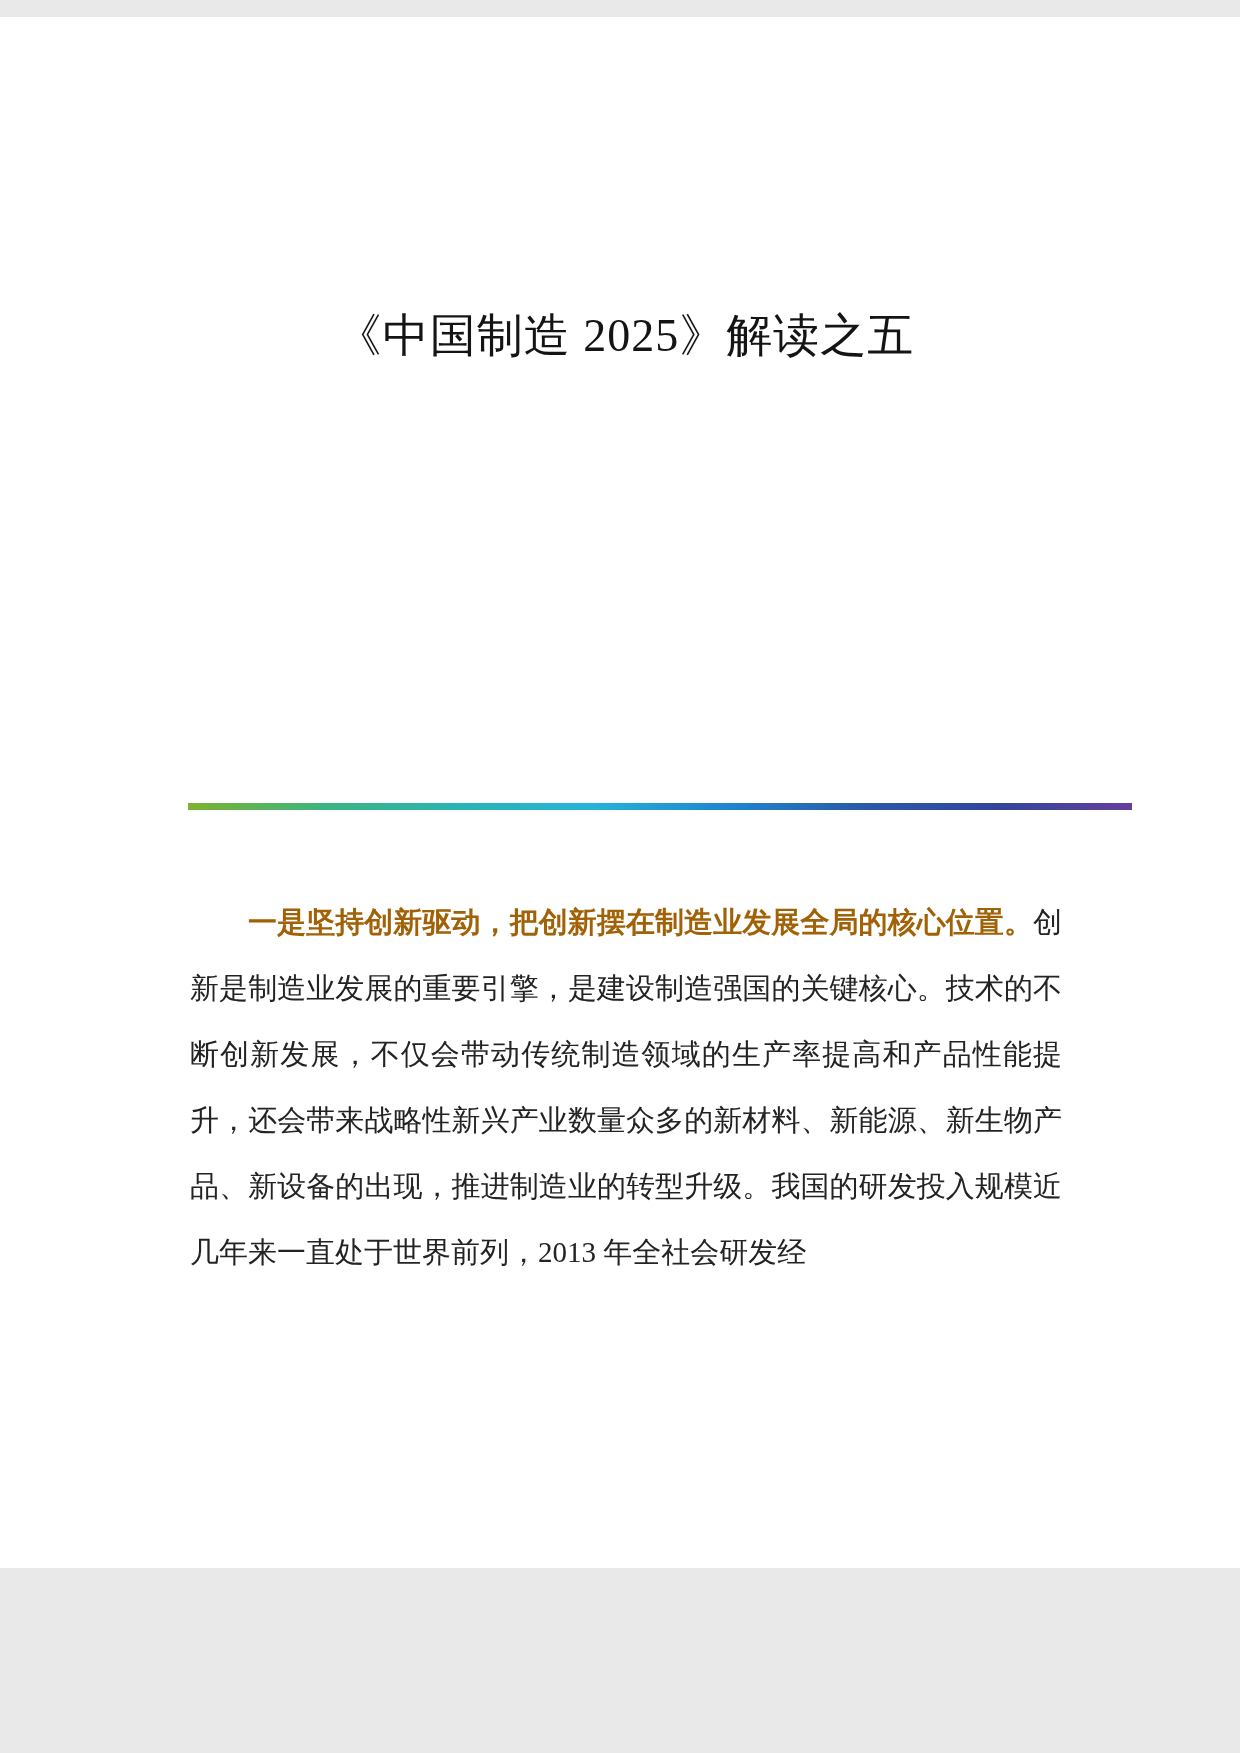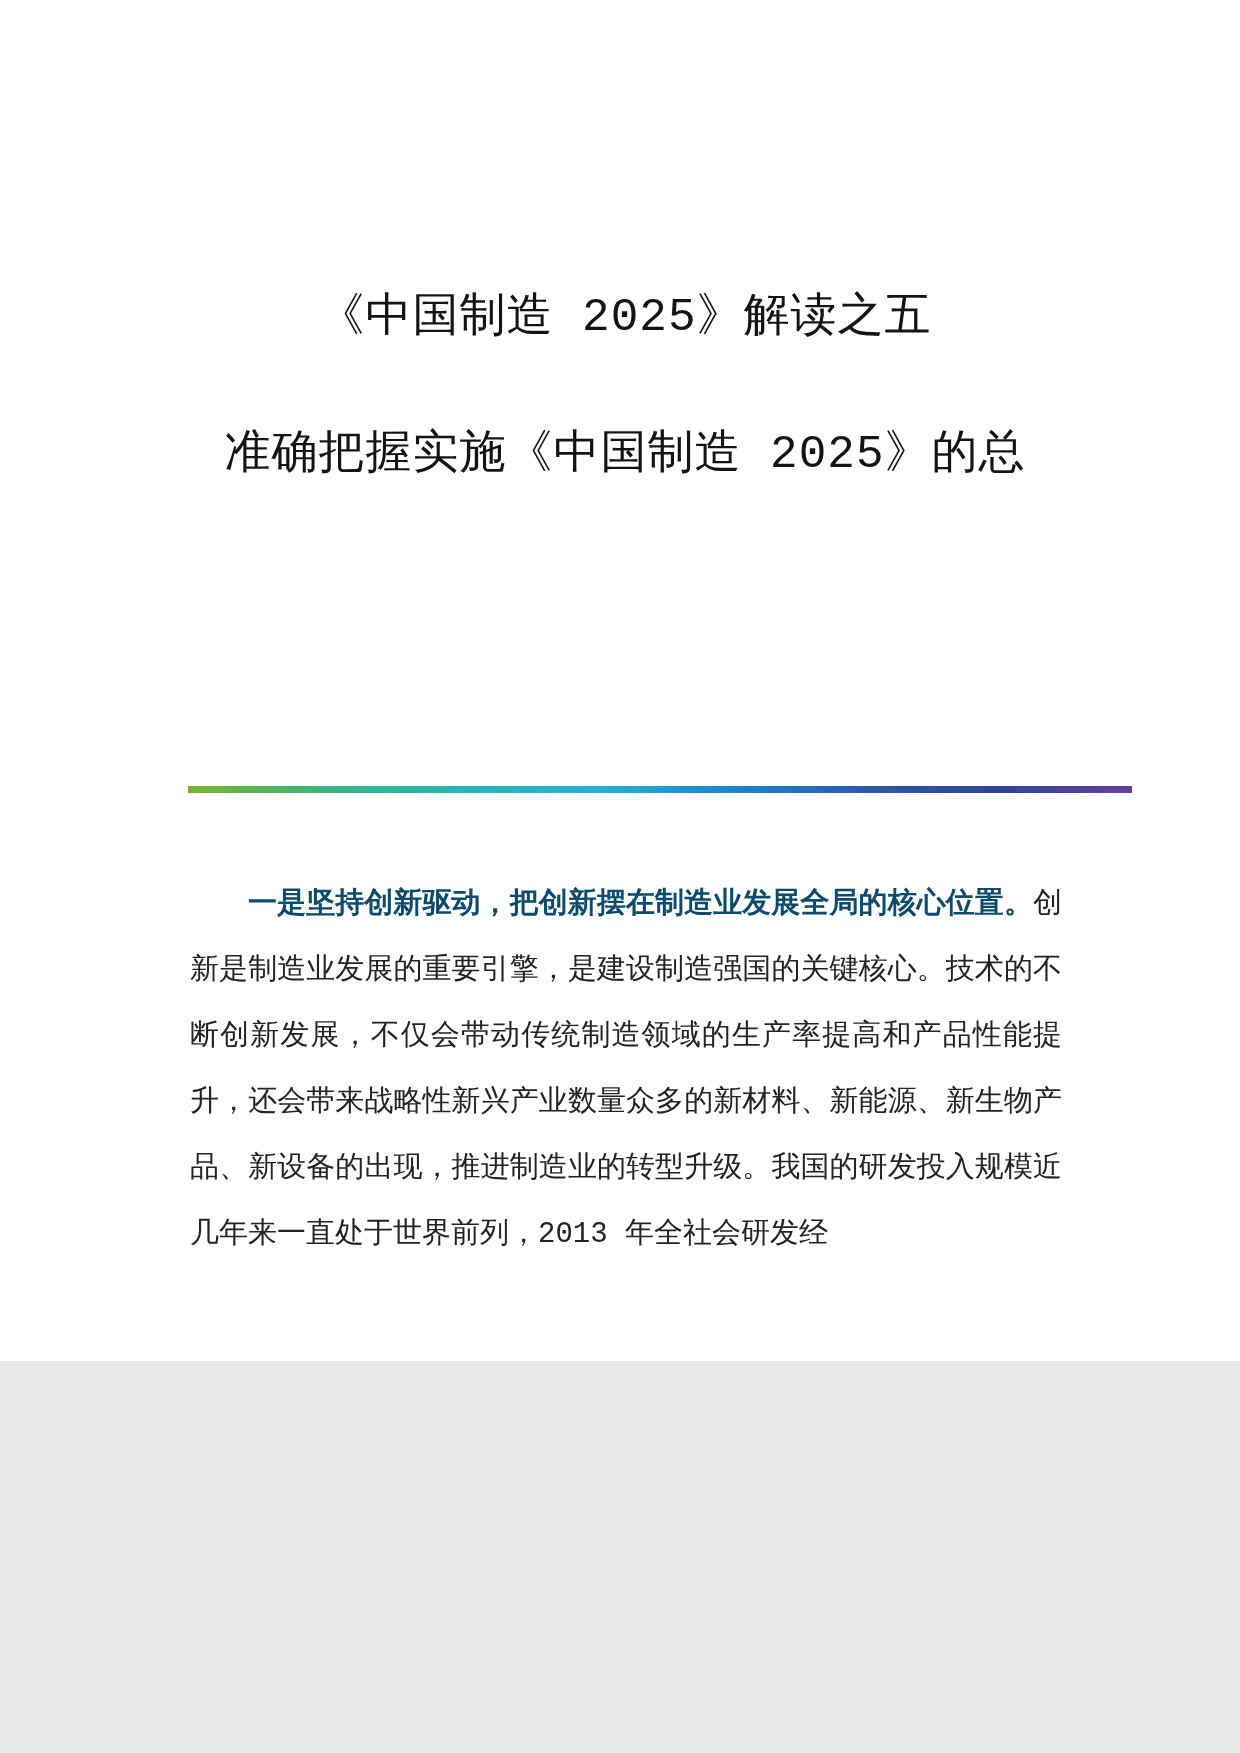--- a/index.html
+++ b/index.html
@@ -1,24 +1,24 @@
 <!DOCTYPE html>
 <html><head>
 <meta charset="utf-8">
 <style>
   * { margin: 0; padding: 0; box-sizing: border-box; }
   html, body { background: #e9e9e9; }
   .page {
     position: relative;
     width: 1240px;
-    height: 1361px;
-    margin: 0 auto;
+    height: 1551px;
+    margin: 17px auto;
     background: #ffffff;
     overflow: hidden;
-    font-family: Liberation Mono, monospace;
+    font-family: Liberation Serif, serif;
     color: #1c1c1c;
   }
   .doc-title {
     position: absolute;
     left: 160px;
     width: 930px;
     top: 250px;
     text-align: center;
     font-size: 46px;
     line-height: 137px;
@@ -43,31 +43,30 @@
     line-height: 66px;
     text-align: justify;
     color: #232323;
   }
   .doc-body p {
     text-indent: 2em;
     margin: 0;
   }
   .doc-body p strong {
     font-weight: 700;
-    color: #0c4a6e;
+    color: #a16207;
   }
 </style>
 </head>
 <body>
 
 <div class="page" style="background-color: rgb(255, 255, 255);">
 
   <div class="doc-title">
     <div>《中国制造 2025》解读之五</div>
-    <div>准确把握实施《中国制造 2025》的总</div>
   </div>
 
   <div class="divider" style="background: linear-gradient(to right, rgb(125, 179, 47), rgb(59, 181, 127), rgb(42, 180, 180), rgb(38, 178, 217), rgb(30, 134, 205), rgb(43, 90, 168), rgb(49, 69, 156), rgb(101, 63, 155));"></div>
 
   <div class="doc-body">
     <p><strong>一是坚持创新驱动，把创新摆在制造业发展全局的核心位置。</strong><span>创新是制造业发展的重要引擎，是建设制造强国的关键核心。技术的不断创新发展，不仅会带动传统制造领域的生产率提高和产品性能提升，还会带来战略性新兴产业数量众多的新材料、新能源、新生物产品、新设备的出现，推进制造业的转型升级。我国的研发投入规模近几年来一直处于世界前列，2013 年全社会研发经</span></p>
   </div>
 
 </div>
 

